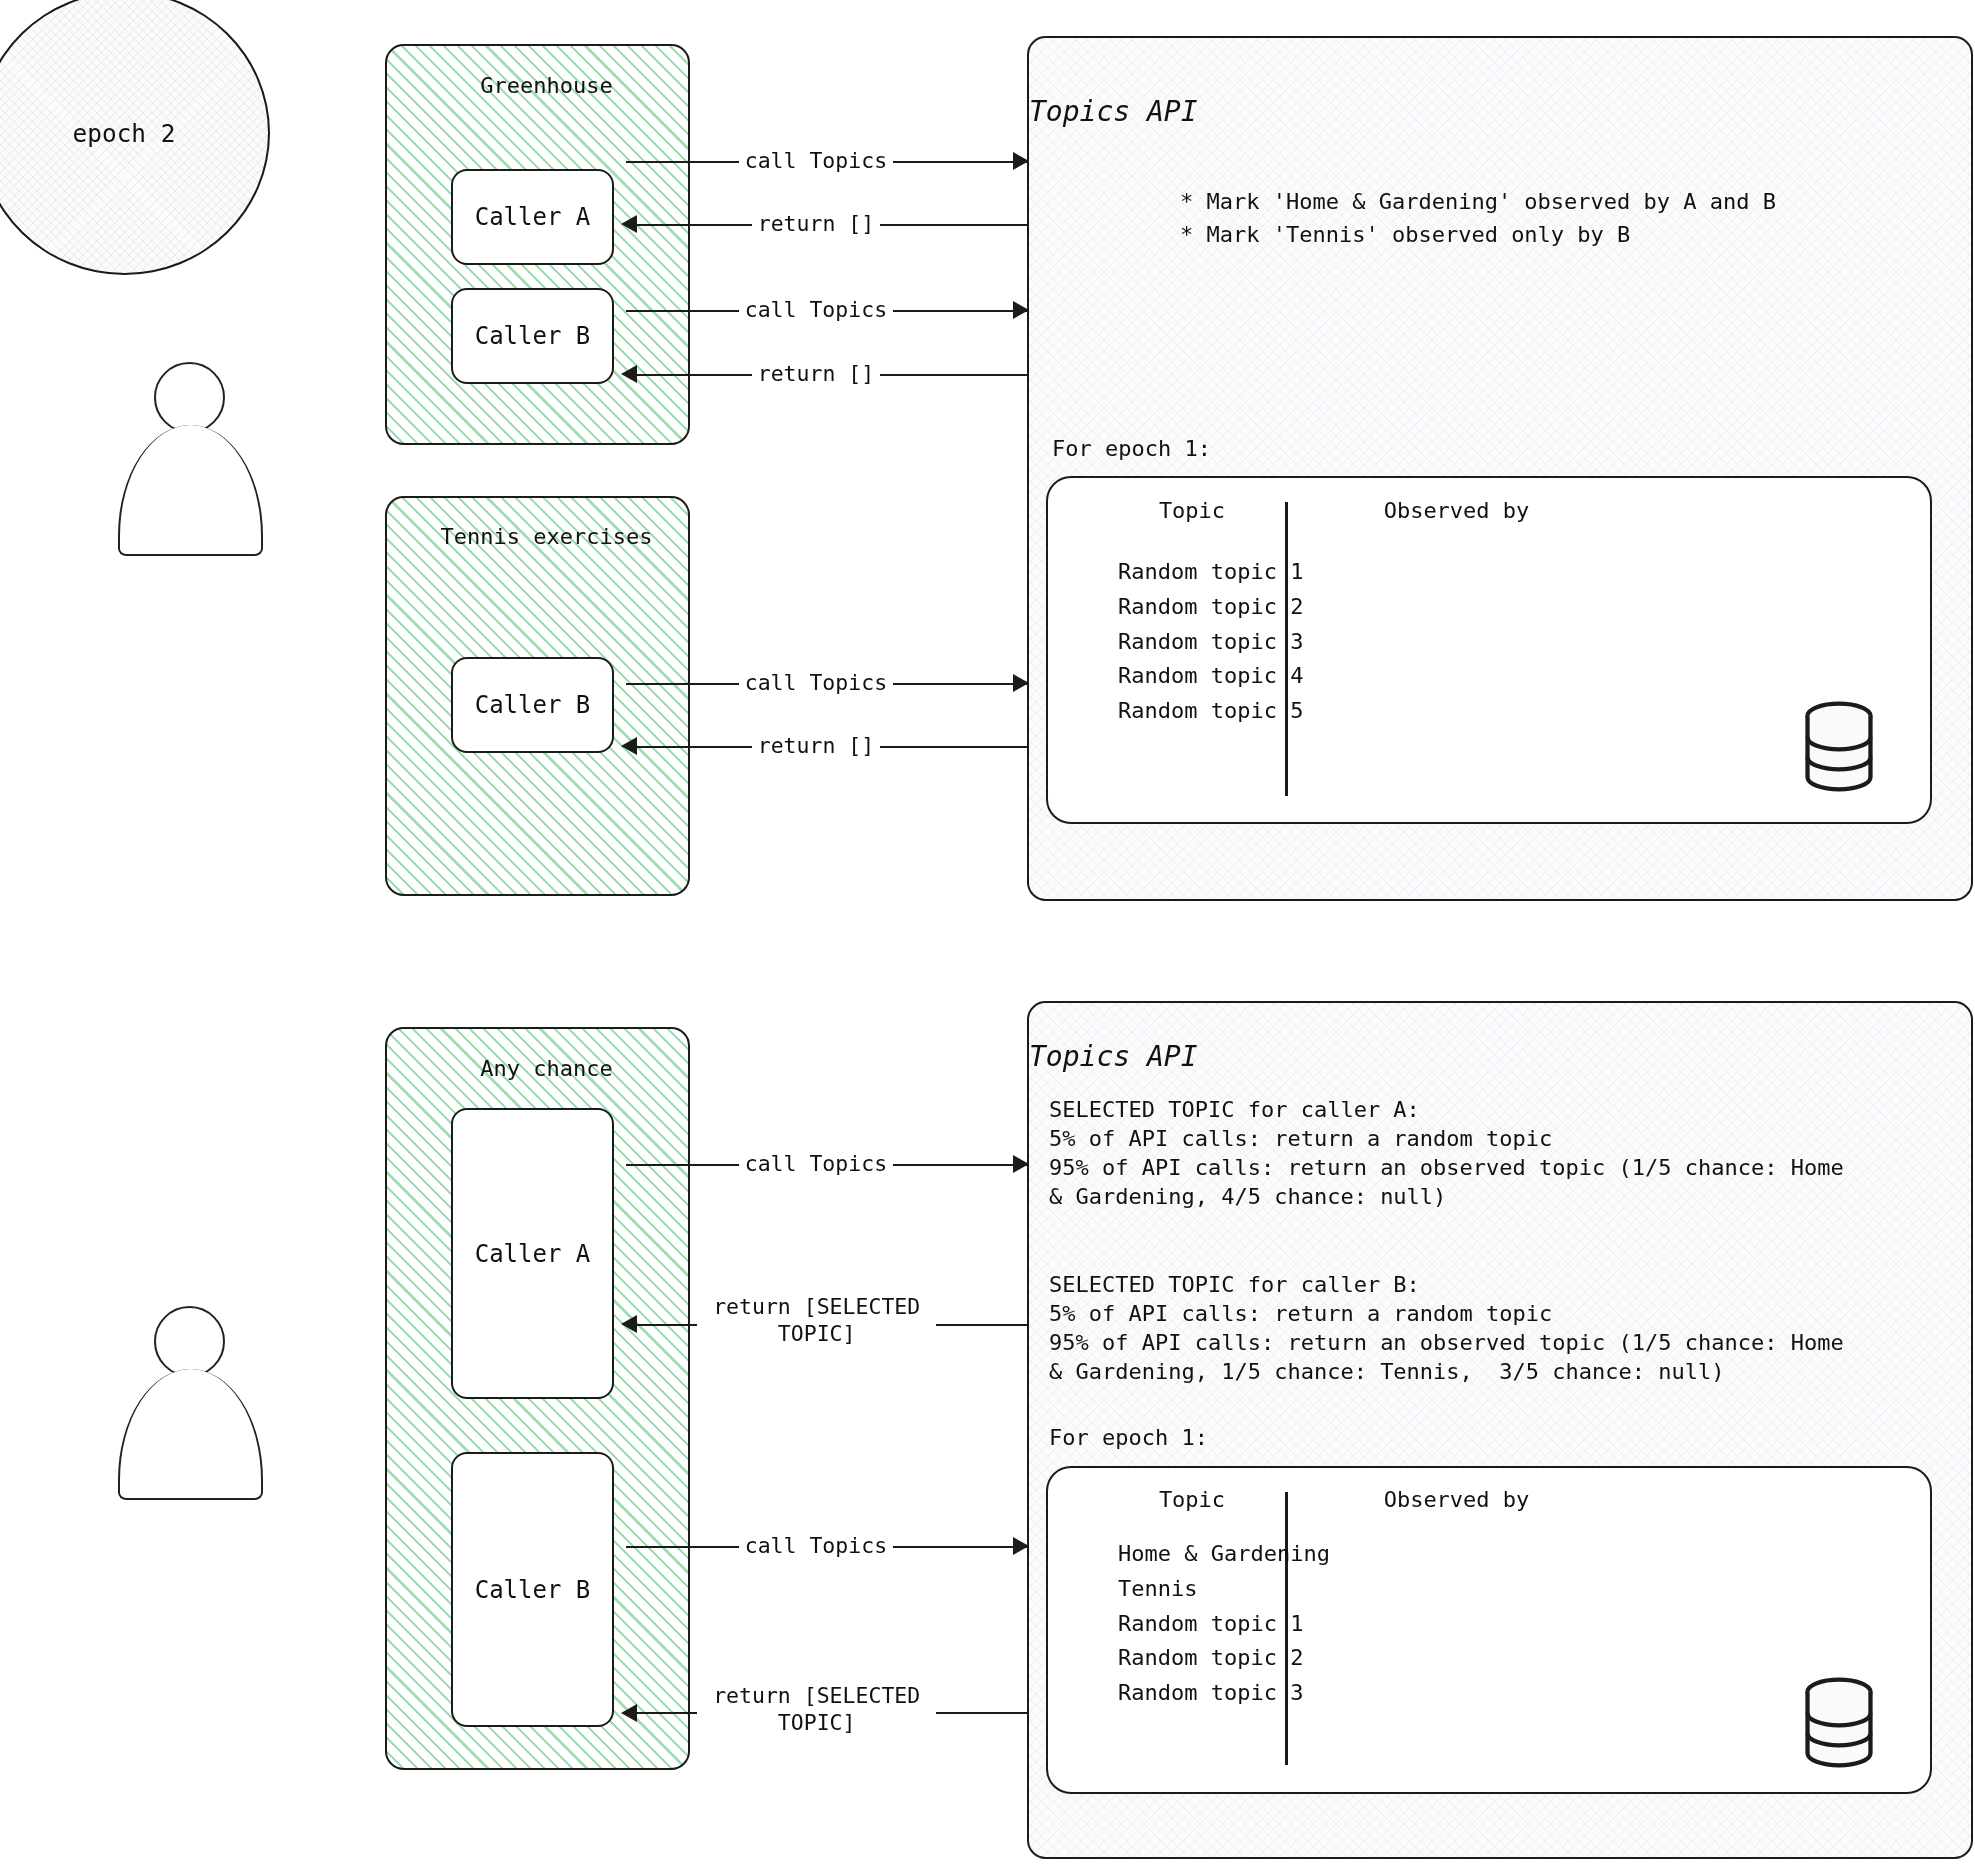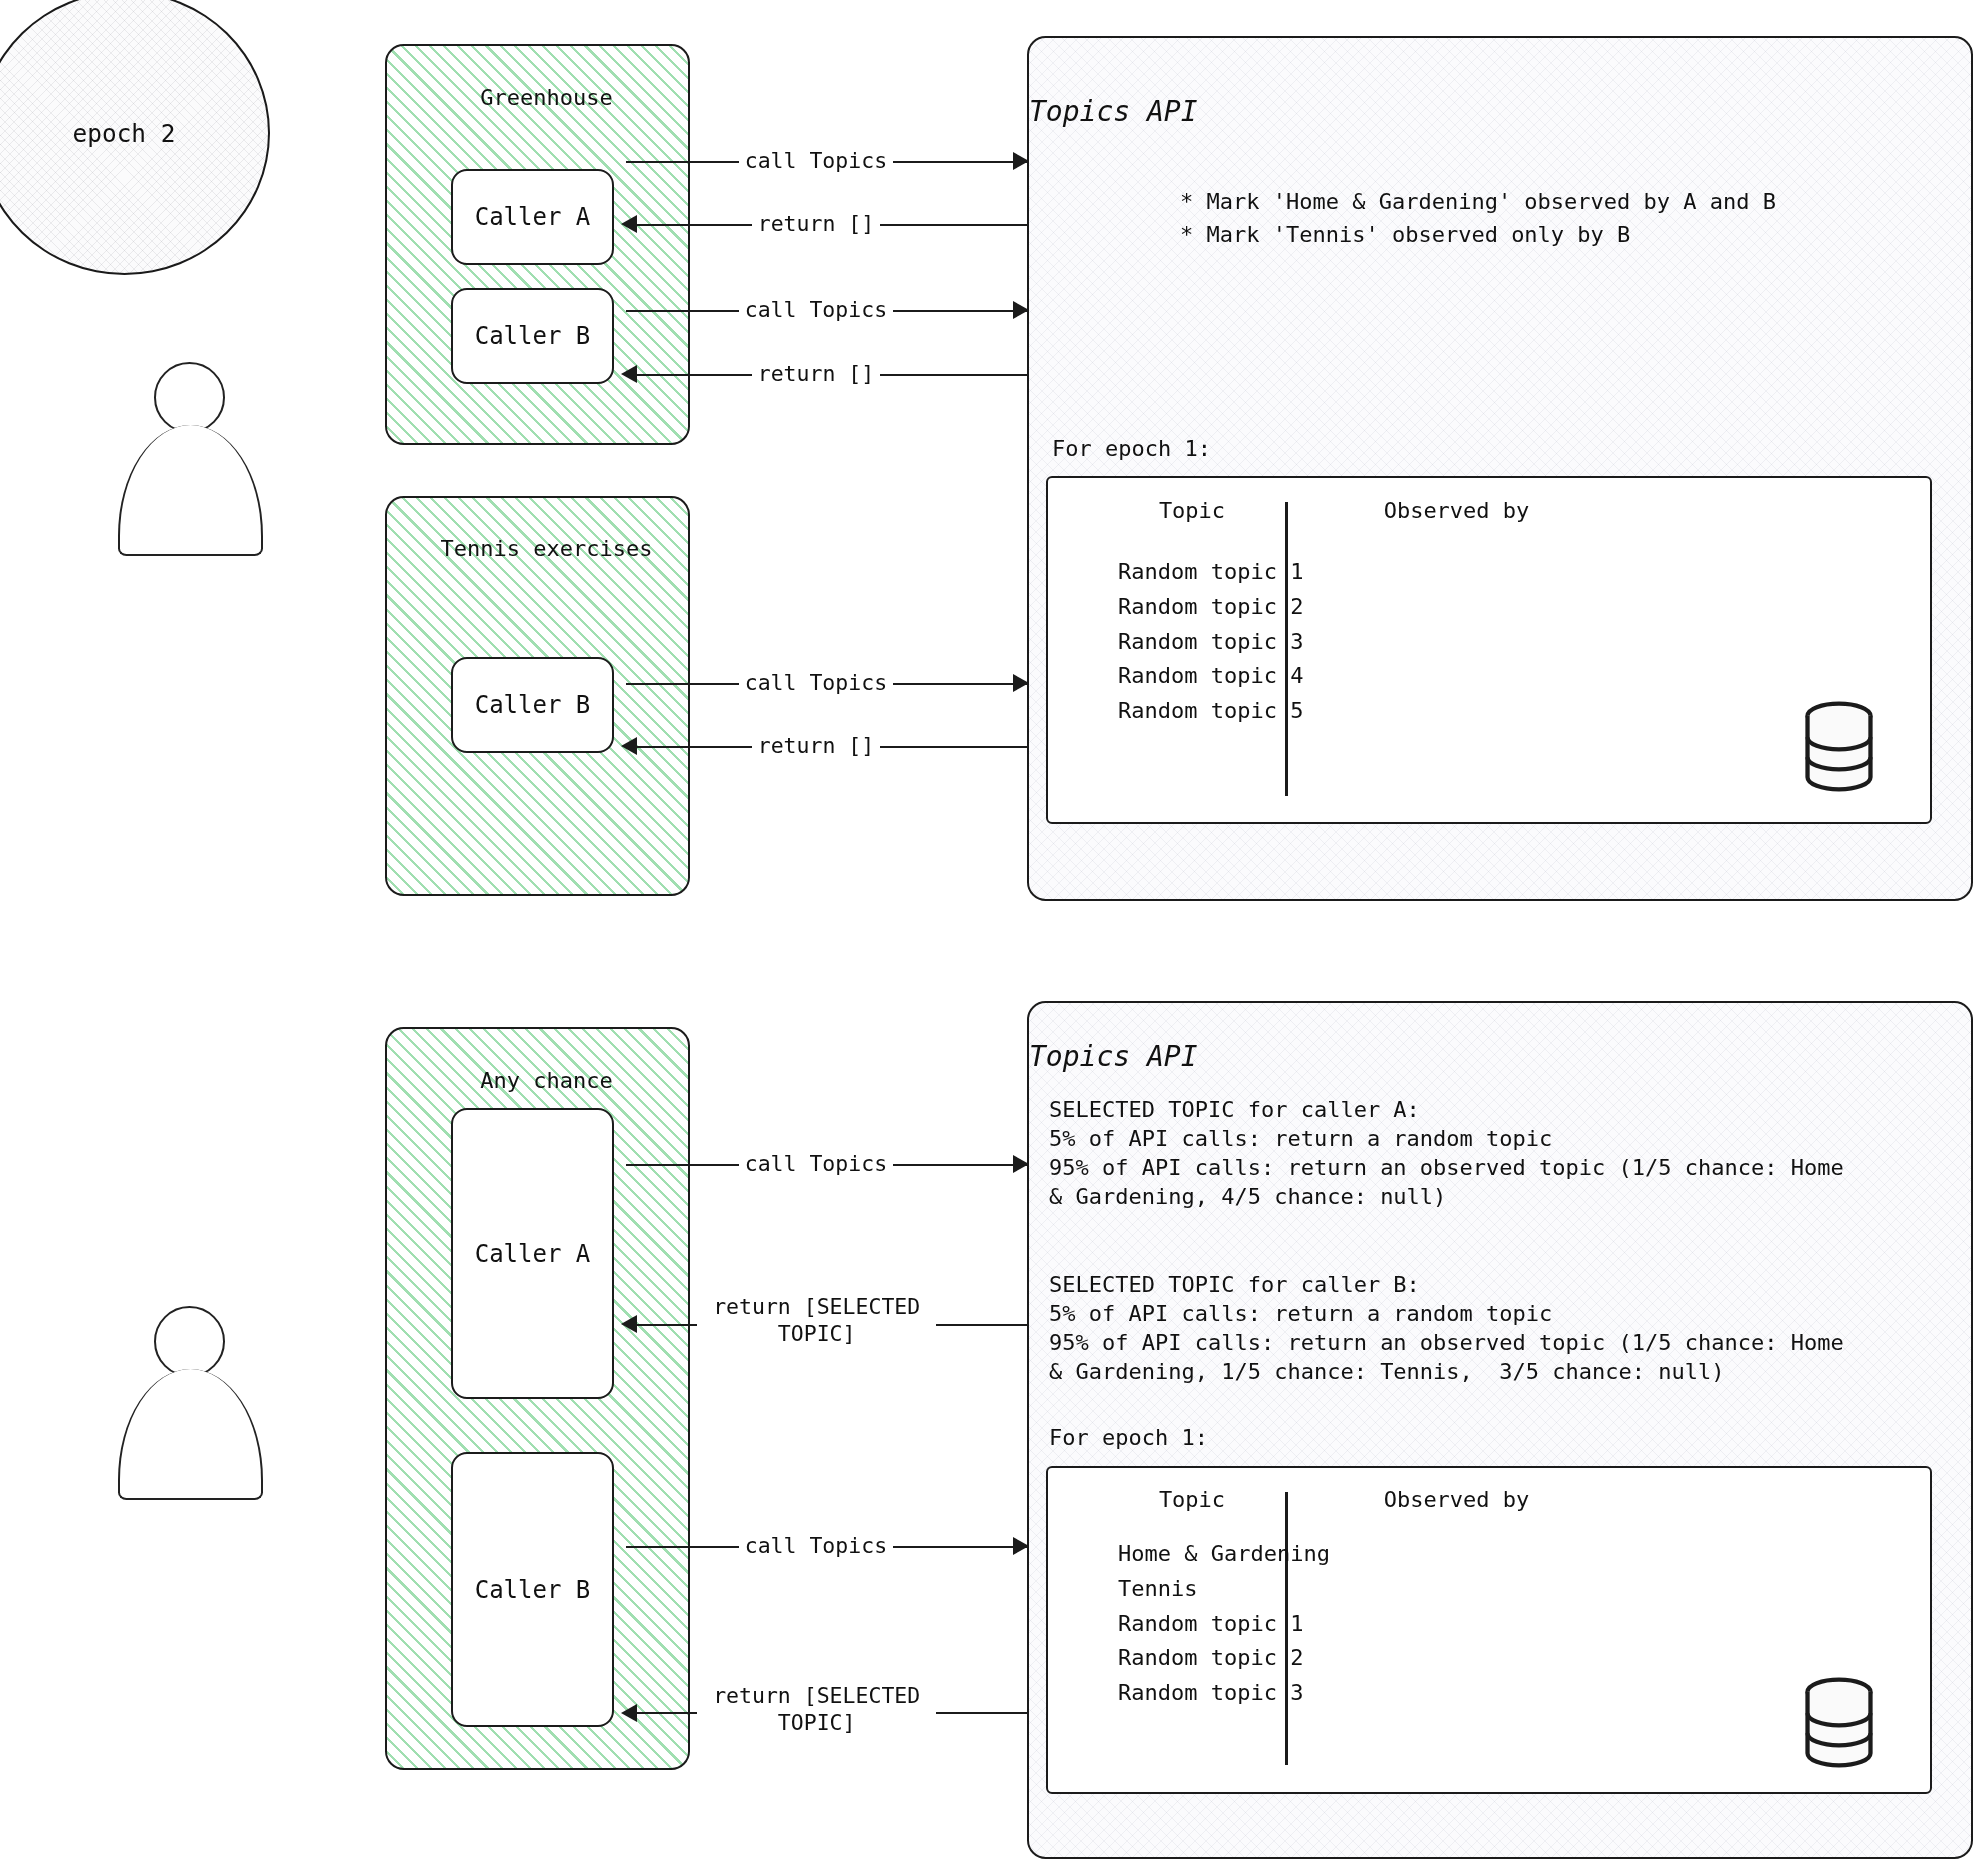--- a/index.html
+++ b/index.html
@@ -23,42 +23,42 @@
   .actor .body{position:absolute;border:2.2px solid #222;border-top:none;background:#fff;
      border-radius:52% 52% 6% 6% / 88% 88% 6% 6%;}
 
   
   .ctx{
     position:absolute;border:2.9px solid #1b1b1b;border-radius:18.7px;
     background:
       repeating-linear-gradient(45deg, rgba(82,196,112,.55) 0 2.2px, rgba(255,255,255,0) 2.2px 10px),
       #ffffff;
   }
-  .ctx > .ctx-title{position:absolute;left:18px;right:0;text-align:center;font-size:22px;color:#111;margin-top:12px;}
+  .ctx > .ctx-title{position:absolute;left:18px;right:0;text-align:center;font-size:22px;color:#111;}
 
   
   .node{
     position:absolute;border:2.9px solid #1b1b1b;border-radius:16px;background:#ffffff;
     display:flex;align-items:center;justify-content:center;
   }
   .node span{font-size:24px;color:#111;}
 
   
   .api-panel{
     position:absolute;border:2.9px solid #1b1b1b;border-radius:18.7px;
     background:
       repeating-linear-gradient(45deg, rgba(150,155,175,.13) 0 0.7px, transparent 0.7px 8px),
       repeating-linear-gradient(-45deg, rgba(150,155,175,.13) 0 0.7px, transparent 0.7px 8px),
       #fbfbfd;
   }
   .api-title{position:absolute;left:0;right:0;text-align:left;font-size:28px;color:#111;font-style:italic;}
   .api-line{position:absolute;font-size:22px;color:#111;line-height:1.32;white-space:pre-wrap;}
 
   
-  .tbl-card{position:absolute;border:2.9px solid #1b1b1b;border-radius:6px;background:#ffffff;}
+  .tbl-card{position:absolute;border:2.9px solid #1b1b1b;border-radius:25px;background:#ffffff;}
   .tbl-card .col-rule{position:absolute;width:2.9px;background:#1b1b1b;}
   .th{position:absolute;font-size:22px;color:#111;text-align:center;}
   .td{position:absolute;font-size:22px;color:#111;line-height:1.58;white-space:pre;}
 
   
   .db{position:absolute;}
 
   
   .conn{position:absolute;height:2.2px;background:#1b1b1b;}
   .conn-label{position:absolute;font-size:21.5px;color:#111;background:#fff;padding:0 5.7px;white-space:pre;text-align:center;line-height:1.25;}

